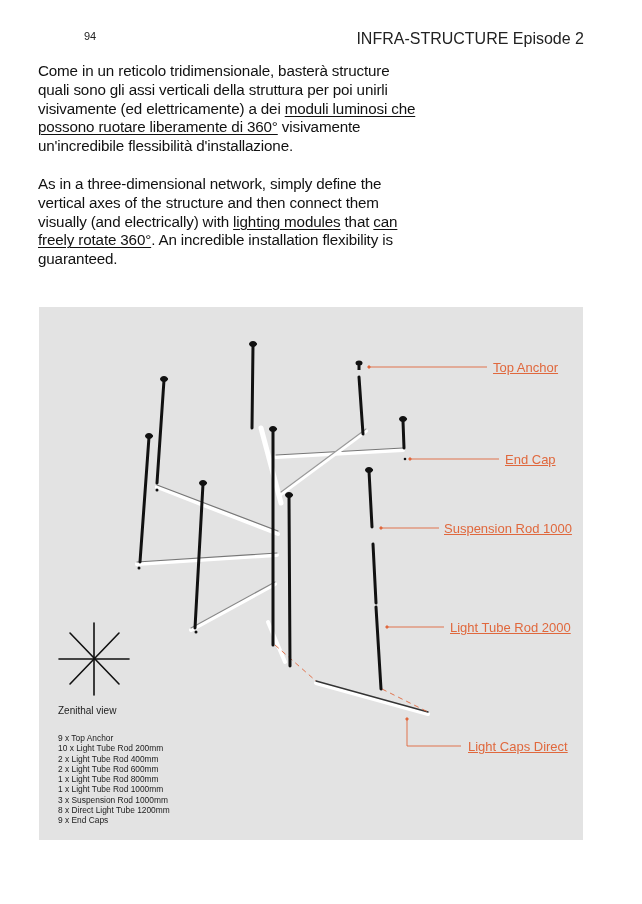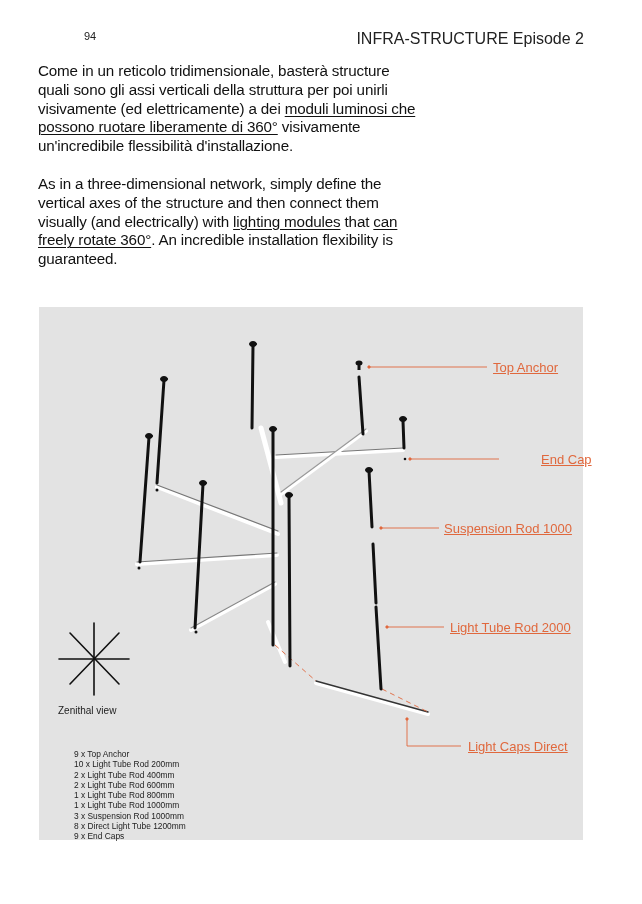--- a/index.html
+++ b/index.html
@@ -7,21 +7,21 @@
          font-family: "Liberation Sans", sans-serif; color: #111; }
   .page-num { position: absolute; left: 84px; top: 30px; font-size: 11px; color: #222; }
   .running-head { position: absolute; right: 58px; top: 30px; font-size: 16px; color: #222; }
   .para { position: absolute; left: 38px; width: 380px; font-size: 15.2px; line-height: 18.8px; color: #111; margin: 0; letter-spacing: -0.15px; }
   .para-it { top: 62px; }
   .para-en { top: 175px; }
   .u { text-decoration: underline; text-underline-offset: 2px; text-decoration-thickness: 1px; text-align: right; }
   .panel { position: absolute; left: 39px; top: 307px; width: 544px; height: 533px; background: #e3e3e3; }
   .panel svg { position: absolute; left: 0; top: 0; }
   .zen-title { position: absolute; left: 19px; top: 398px; font-size: 10px; color: #222; text-align: right; }
-  .parts { position: absolute; left: 19px; top: 426px; font-size: 8.4px; line-height: 10.3px; color: #222; margin: 16px; padding: 0; list-style: none; }
+  .parts { position: absolute; left: 19px; top: 426px; font-size: 8.4px; line-height: 10.3px; color: #222; margin: 0; padding: 0; list-style: none; }
   .callout { position: absolute; font-size: 13px; color: #e0683d; white-space: nowrap; text-decoration: underline; }
 </style>
 </head>
 <body>
 
 <div class="page-num">94</div>
 <div class="running-head">INFRA-STRUCTURE Episode 2</div>
 
 <p class="para para-it"><span>Come in un reticolo tridimensionale, basterà structure quali sono gli assi verticali della struttura per poi unirli visivamente (ed elettricamente) a dei </span><span class="u">moduli luminosi che possono ruotare liberamente di 360°</span><span> visivamente un'incredibile flessibilità d'installazione.</span></p>
 
@@ -152,17 +152,17 @@
     <li>2 x Light Tube Rod 400mm</li>
     <li>2 x Light Tube Rod 600mm</li>
     <li>1 x Light Tube Rod 800mm</li>
     <li>1 x Light Tube Rod 1000mm</li>
     <li>3 x Suspension Rod 1000mm</li>
     <li>8 x Direct Light Tube 1200mm</li>
     <li>9 x End Caps</li>
   </ul>
 
   <div class="callout" style="left:454px; top:53px;">Top Anchor</div>
-  <div class="callout" style="left:466px; top:145px;margin-left:36px;">End Cap</div>
+  <div class="callout" style="left:466px; top:145px;">End Cap</div>
   <div class="callout" style="left:405px; top:214px;">Suspension Rod 1000</div>
   <div class="callout" style="left:411px; top:313px;">Light Tube Rod 2000</div>
   <div class="callout" style="left:429px; top:432px;">Light Caps Direct</div>
 </div>
 
 </body></html>

